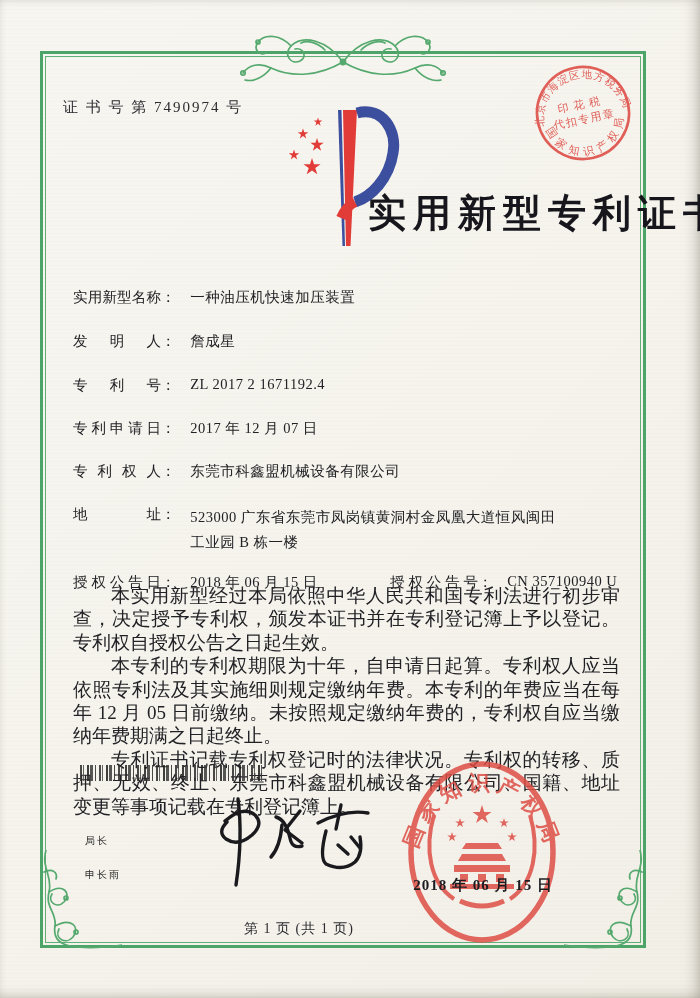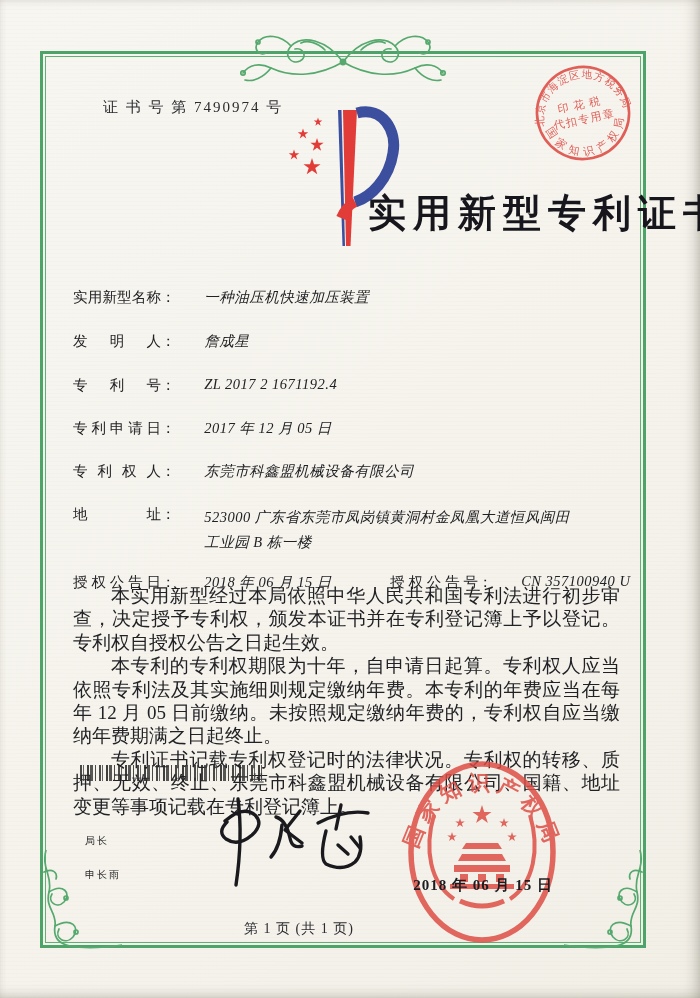--- a/index.html
+++ b/index.html
@@ -29,21 +29,21 @@
   }
 
   .ornament { position:absolute; pointer-events:none; }
   .orn-top    { left:233px; top:30px;  width:220px; height:64px; }
   .orn-bl     { left:36px;  top:850px; width:86px;  height:100px; }
   .orn-br     { left:564px; top:850px; width:86px;  height:100px; transform:scaleX(-1); }
 
   
   .cert-no {
     position:absolute; left:63px; top:98px;
-    font-size:15px; letter-spacing:2px; color:#2b2b30;margin-left:40px;
+    font-size:15px; letter-spacing:2px; color:#2b2b30;
   }
   .logo { position:absolute; left:282px; top:104px; width:120px; height:150px; }
   .doc-title {
     position:absolute; left:40px; top:188px; width:688px;
     text-align:right; font-size:38px; font-weight:600;
     letter-spacing:7px; color:#16161c;
   }
 
   
   .seal-tr { position:absolute; left:528px; top:58px; width:110px; height:110px; }
@@ -54,21 +54,21 @@
   }
 
   
   .fields { position:absolute; left:73px; top:288px; width:560px; font-size:14.5px; color:#222226; }
   .frow { position:absolute; left:0; }
   .flabel {
     display:inline-block; width:88px; text-align:justify; text-align-last:justify;
     vertical-align:top;
   }
   .fcolon { display:inline-block; vertical-align:top; }
-  .fvalue { display:inline-block; margin-left:25px; vertical-align:top; letter-spacing:.5px;font-style:italic; }
+  .fvalue { display:inline-block; margin-left:11px; vertical-align:top; letter-spacing:.5px; }
   .fvalue.wrap { width:368px; line-height:25px; }
   .pair2 { position:absolute; left:317px; top:0; white-space:nowrap; }
 
   
   .body-text {
     position:absolute; left:73px; top:584px; width:547px;
     font-size:19px; line-height:23.4px; text-align:justify; color:#222226;
   }
   .body-text p { text-indent:2em; }
 
@@ -195,21 +195,21 @@
       <span class="fvalue">詹成星</span>
     </div>
 
     <div class="frow" style="top:88px">
       <span class="flabel">专利号</span><span class="fcolon">：</span>
       <span class="fvalue">ZL 2017 2 1671192.4</span>
     </div>
 
     <div class="frow" style="top:131px">
       <span class="flabel">专利申请日</span><span class="fcolon">：</span>
-      <span class="fvalue">2017 年 12 月 05 日</span>
+      <span class="fvalue">2017 年 12 月 07 日</span>
     </div>
 
     <div class="frow" style="top:174px">
       <span class="flabel">专利权人</span><span class="fcolon">：</span>
       <span class="fvalue">东莞市科鑫盟机械设备有限公司</span>
     </div>
 
     <div class="frow" style="top:217px">
       <span class="flabel">地址</span><span class="fcolon">：</span>
       <span class="fvalue wrap">523000 广东省东莞市凤岗镇黄洞村金凤凰大道恒风闽田工业园 B 栋一楼</span>

